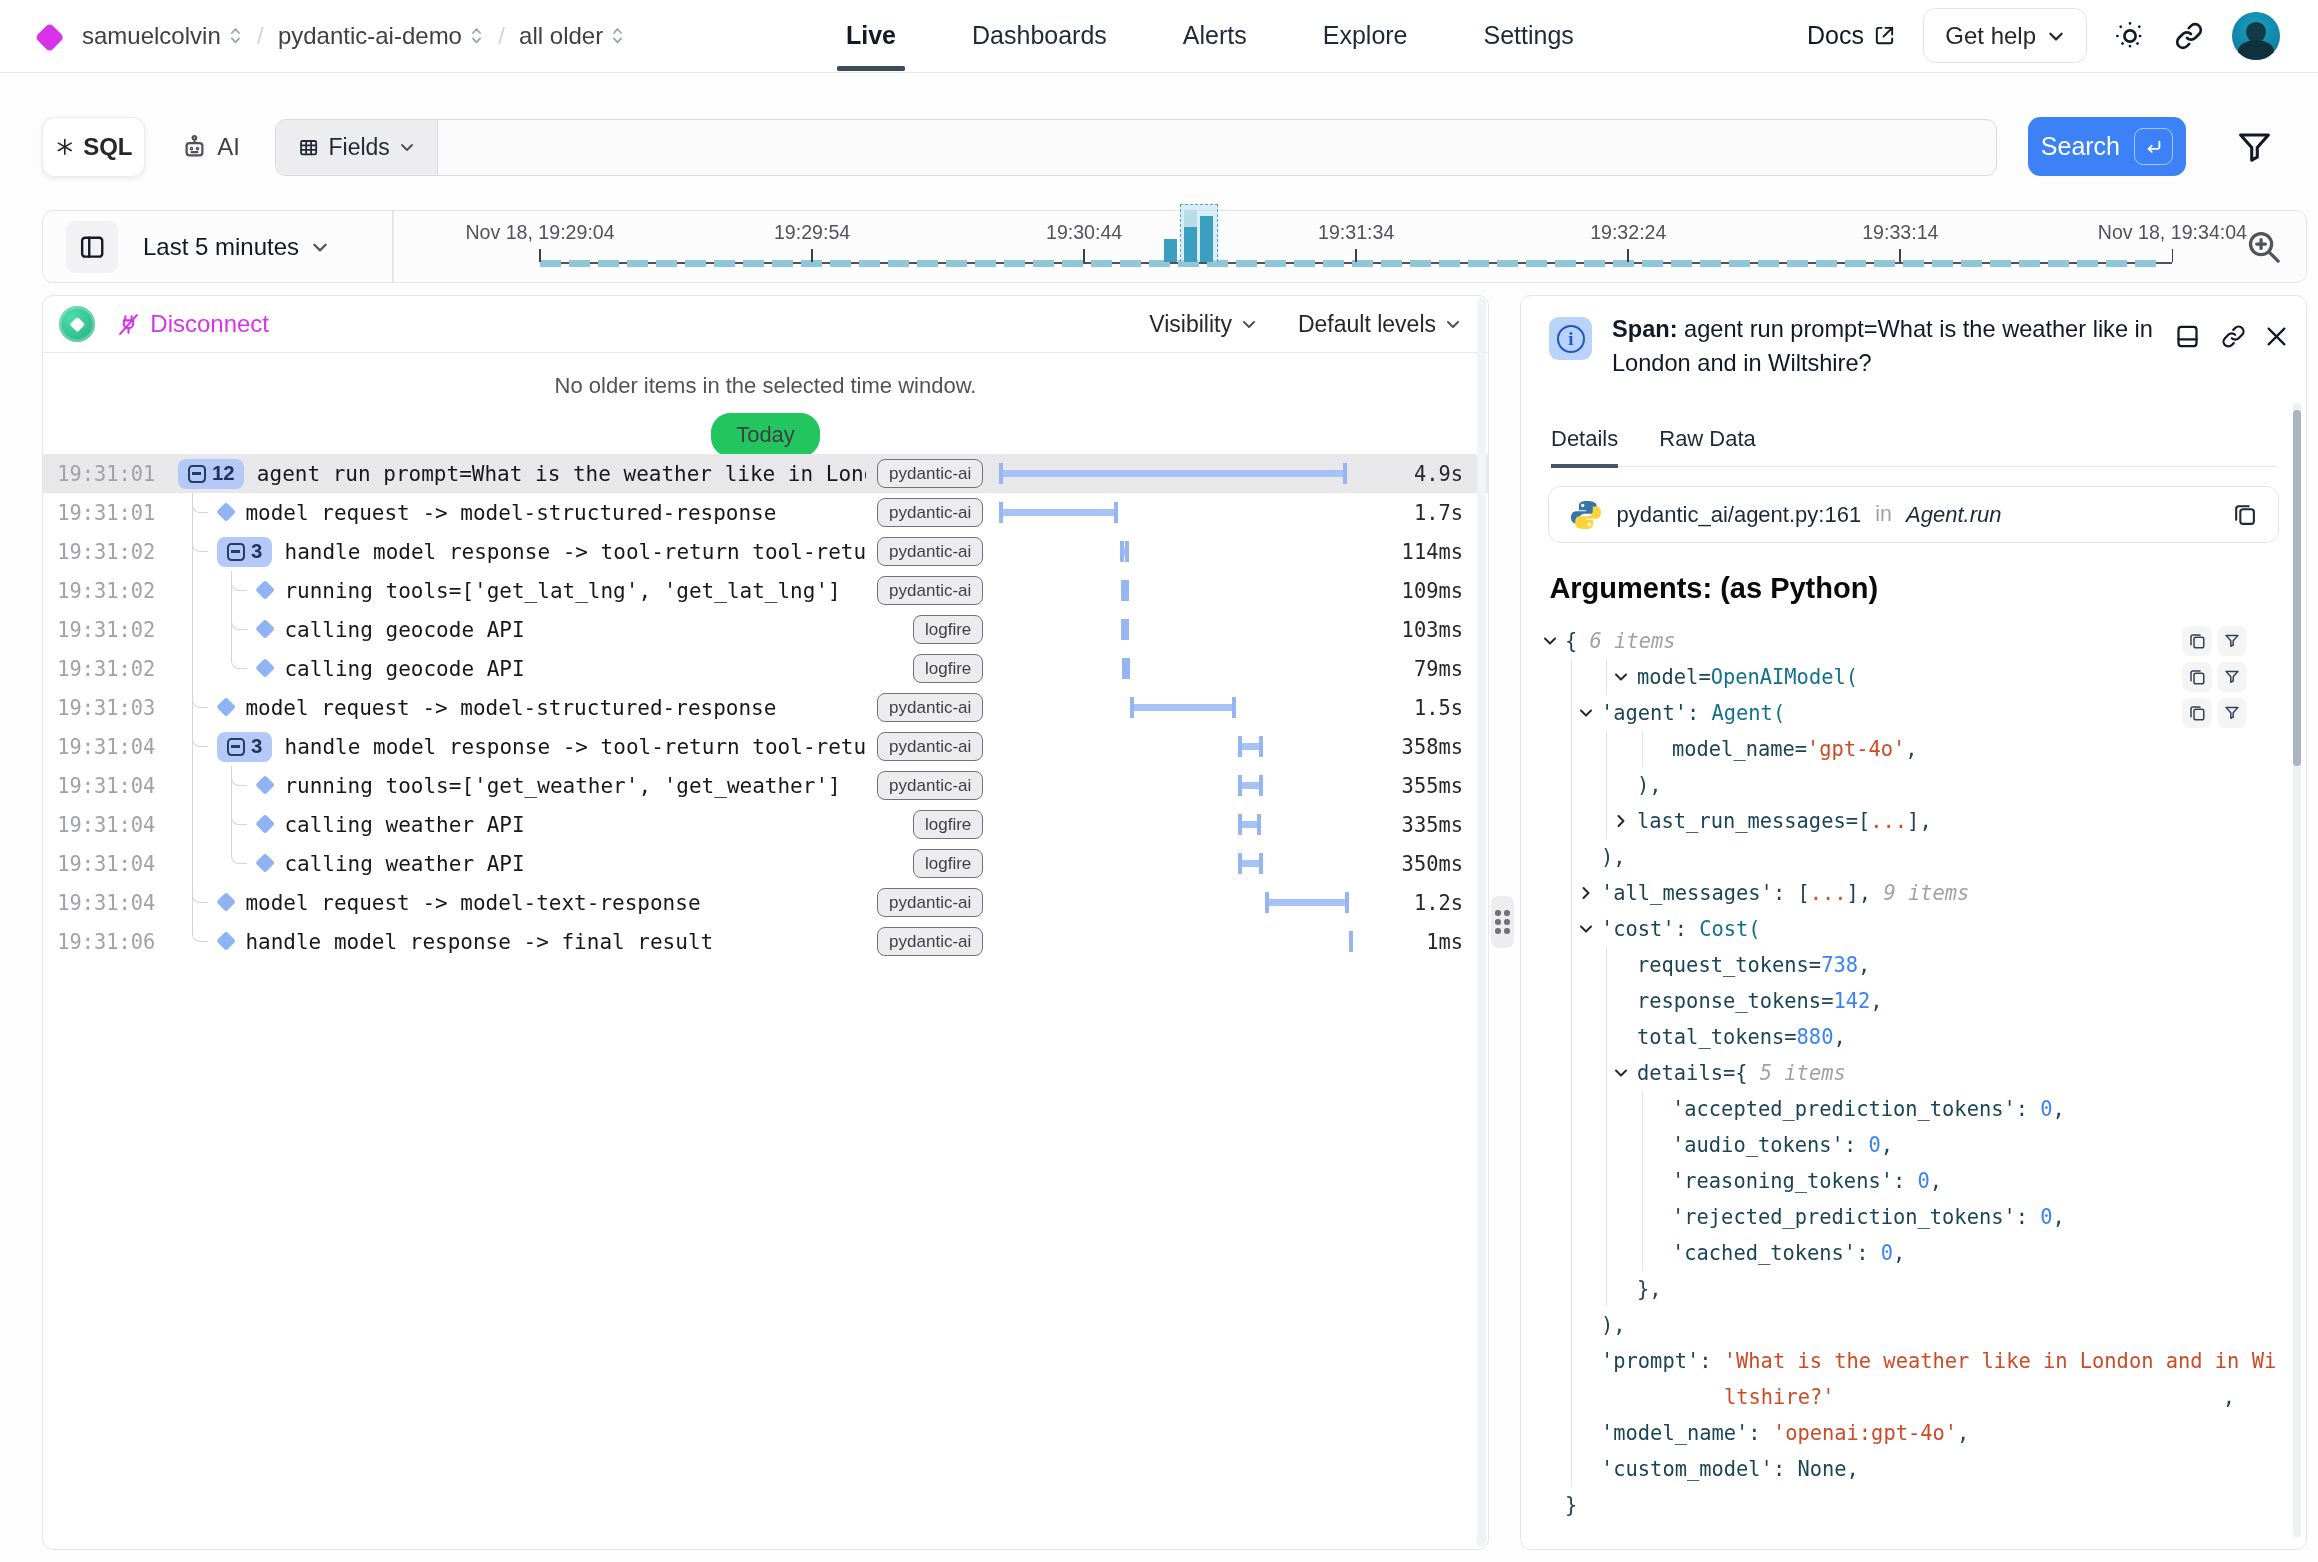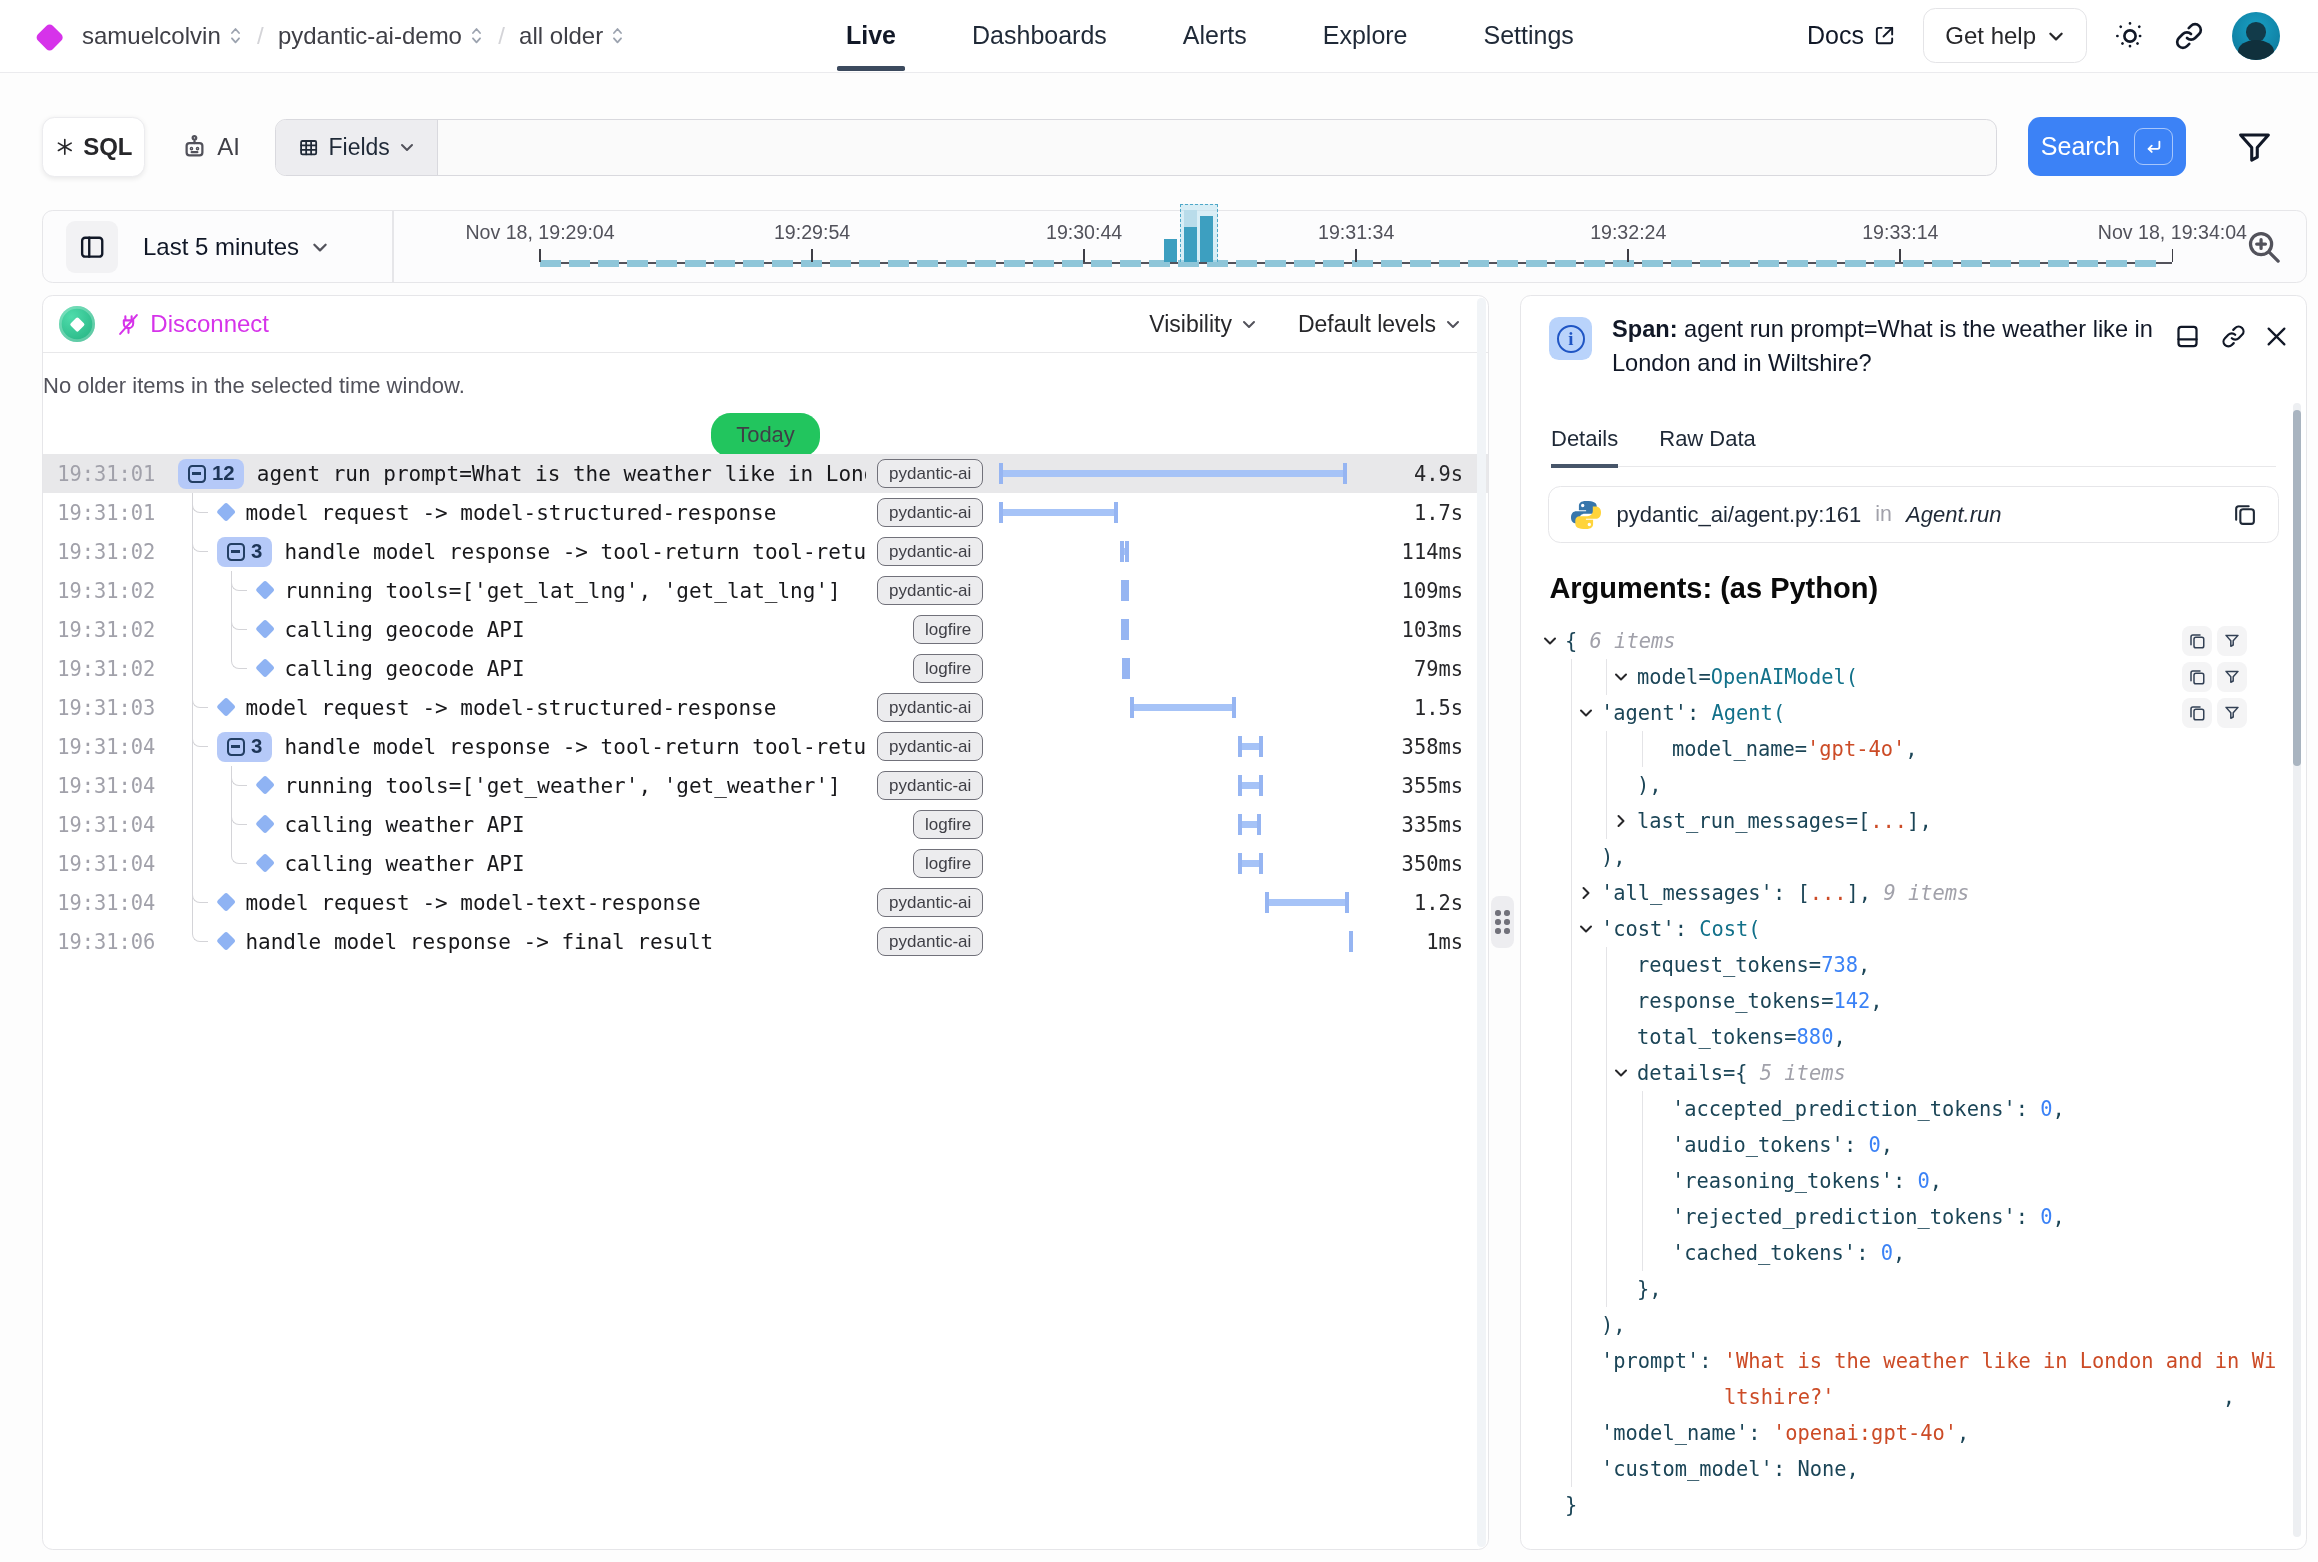--- a/index.html
+++ b/index.html
@@ -72,21 +72,21 @@
   .lpanel { position:absolute; left:42px; top:295px; width:1447px; height:1255px; background:#fff; border:1.8px solid #e6e6e9; border-radius:10.7px; overflow:hidden; }
   .lp-head { position:relative; height:57px; border-bottom:1.8px solid #e8e8ea; display:flex; align-items:center; }
   .live-dot { position:relative; width:36px; height:36px; margin-left:16px; border-radius:50%;
               background:radial-gradient(circle at 35% 30%, #4fdcab, #1fae7d); box-shadow:inset 0 0 0 2.7px rgba(255,255,255,.25); }
   .live-dot::after { content:""; position:absolute; left:50%; top:50%; width:10.7px; height:10.7px; margin:-5.3px 0 0 -5.3px; background:#fff; transform:rotate(45deg); border-radius:1.8px; }
   .disconnect { display:flex; align-items:center; gap:9px; margin-left:21.3px; color:#d633ea; font-size:24px; cursor:pointer; }
   .disconnect .ic { width:25px; height:25px; }
   .lp-head-right { margin-left:auto; display:flex; align-items:center; gap:41px; margin-right:27px; }
   .dd { display:flex; align-items:center; gap:9px; font-size:23px; color:#27272a; cursor:pointer; }
   .dd .cv { width:16px; height:16px; color:#52525b; }
-  .lp-empty { margin-top:19.6px; font-size:22px; color:#52525b; }
+  .lp-empty { text-align:center; margin-top:19.6px; font-size:22px; color:#52525b; }
   .today { width:max-content; margin:14.2px auto 0; background:#22c55e; border-radius:19.6px; padding:9px 25px; font-size:22px; color:#3f3f46; cursor:pointer; }
   .rows { position:absolute; left:0; right:0; top:158px; }
   .trow { position:relative; height:39px; display:flex; align-items:center; font-family:"DejaVu Sans Mono", monospace; }
   .trow.sel { background:#e8e8ea; }
   .t-time { width:119px; padding-left:14.2px; font-size:20.4px; color:#a1a1aa; flex:none; }
   .t-tree { position:relative; width:704px; height:100%; flex:none; display:flex; align-items:center; overflow:hidden; }
   .conn-v { position:absolute; top:0; bottom:0; border-left:1.8px solid #d4d4d8; }
   .conn-c { position:absolute; top:0; width:16px; height:20.4px; border-left:1.8px solid #d4d4d8; border-bottom:1.8px solid #d4d4d8; border-bottom-left-radius:8px; }
   .t-content { display:flex; align-items:center; position:relative; z-index:1; min-width:0; }
   .c-pill { display:flex; align-items:center; gap:6.2px; height:30px; padding:0 9.8px; background:#b5c9f8; border-radius:8px; margin-right:12.4px; flex:none; cursor:pointer; }

